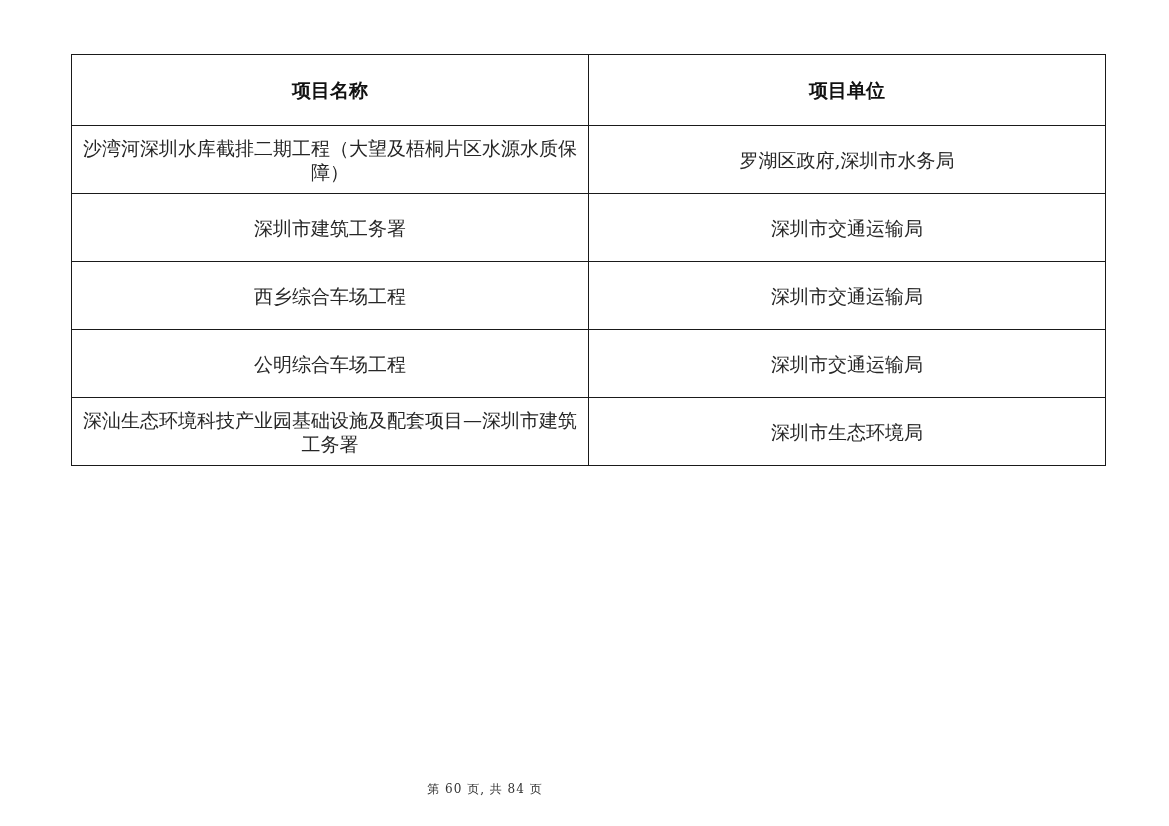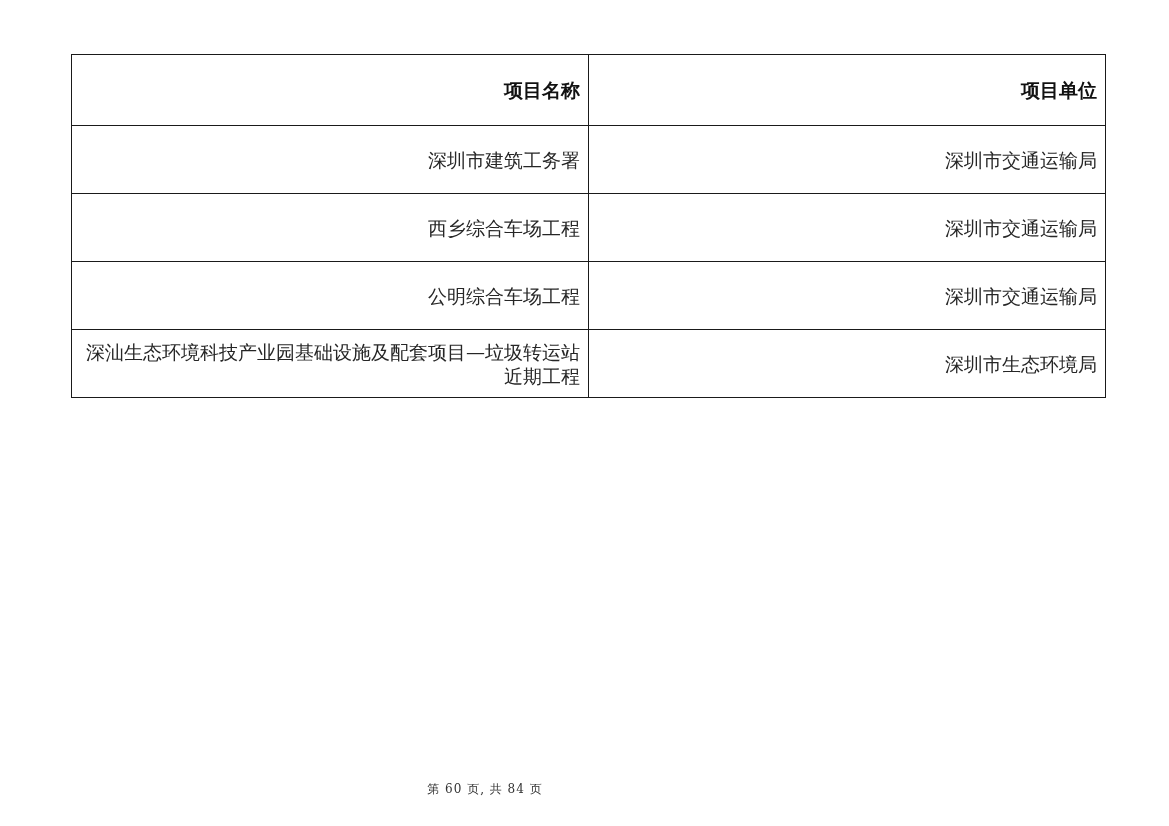--- a/index.html
+++ b/index.html
@@ -27,21 +27,21 @@
       top: 54px;
       width: 1034px;
       border-collapse: collapse;
       table-layout: fixed;
     }
     table.projects col.c1 { width: 517px; }
     table.projects col.c2 { width: 517px; }
     table.projects th,
     table.projects td {
       border: 1.5px solid #1a1a1a;
-      text-align: right;
+      text-align: center;
       vertical-align: middle;
       padding: 0 8px;
       font-size: 19px;
       line-height: 24px;
       font-weight: normal;
       color: #262626;
     }
     table.projects thead th {
       height: 70px;
       font-family: "DejaVu Sans", "Liberation Sans", sans-serif;
@@ -73,32 +73,36 @@
       <col class="c2">
     </colgroup>
     <thead>
       <tr>
         <th>项目名称</th>
         <th>项目单位</th>
       </tr>
     </thead>
     <tbody>
       <tr>
+        <td>沙湾河深圳水库截排二期工程（大望及梧桐片区水源水质保障）</td>
+        <td>罗湖区政府,深圳市水务局</td>
+      </tr>
+      <tr>
         <td>深圳市建筑工务署</td>
         <td>深圳市交通运输局</td>
       </tr>
       <tr>
         <td>西乡综合车场工程</td>
         <td>深圳市交通运输局</td>
       </tr>
       <tr>
         <td>公明综合车场工程</td>
         <td>深圳市交通运输局</td>
       </tr>
       <tr>
-        <td>深汕生态环境科技产业园基础设施及配套项目—垃圾转运站近期工程</td>
+        <td>深汕生态环境科技产业园基础设施及配套项目—深圳市建筑工务署</td>
         <td>深圳市生态环境局</td>
       </tr>
     </tbody>
   </table>
 
   <div class="footer">第 60 页, 共 84 页</div>
 </div>
 
 </body></html>

